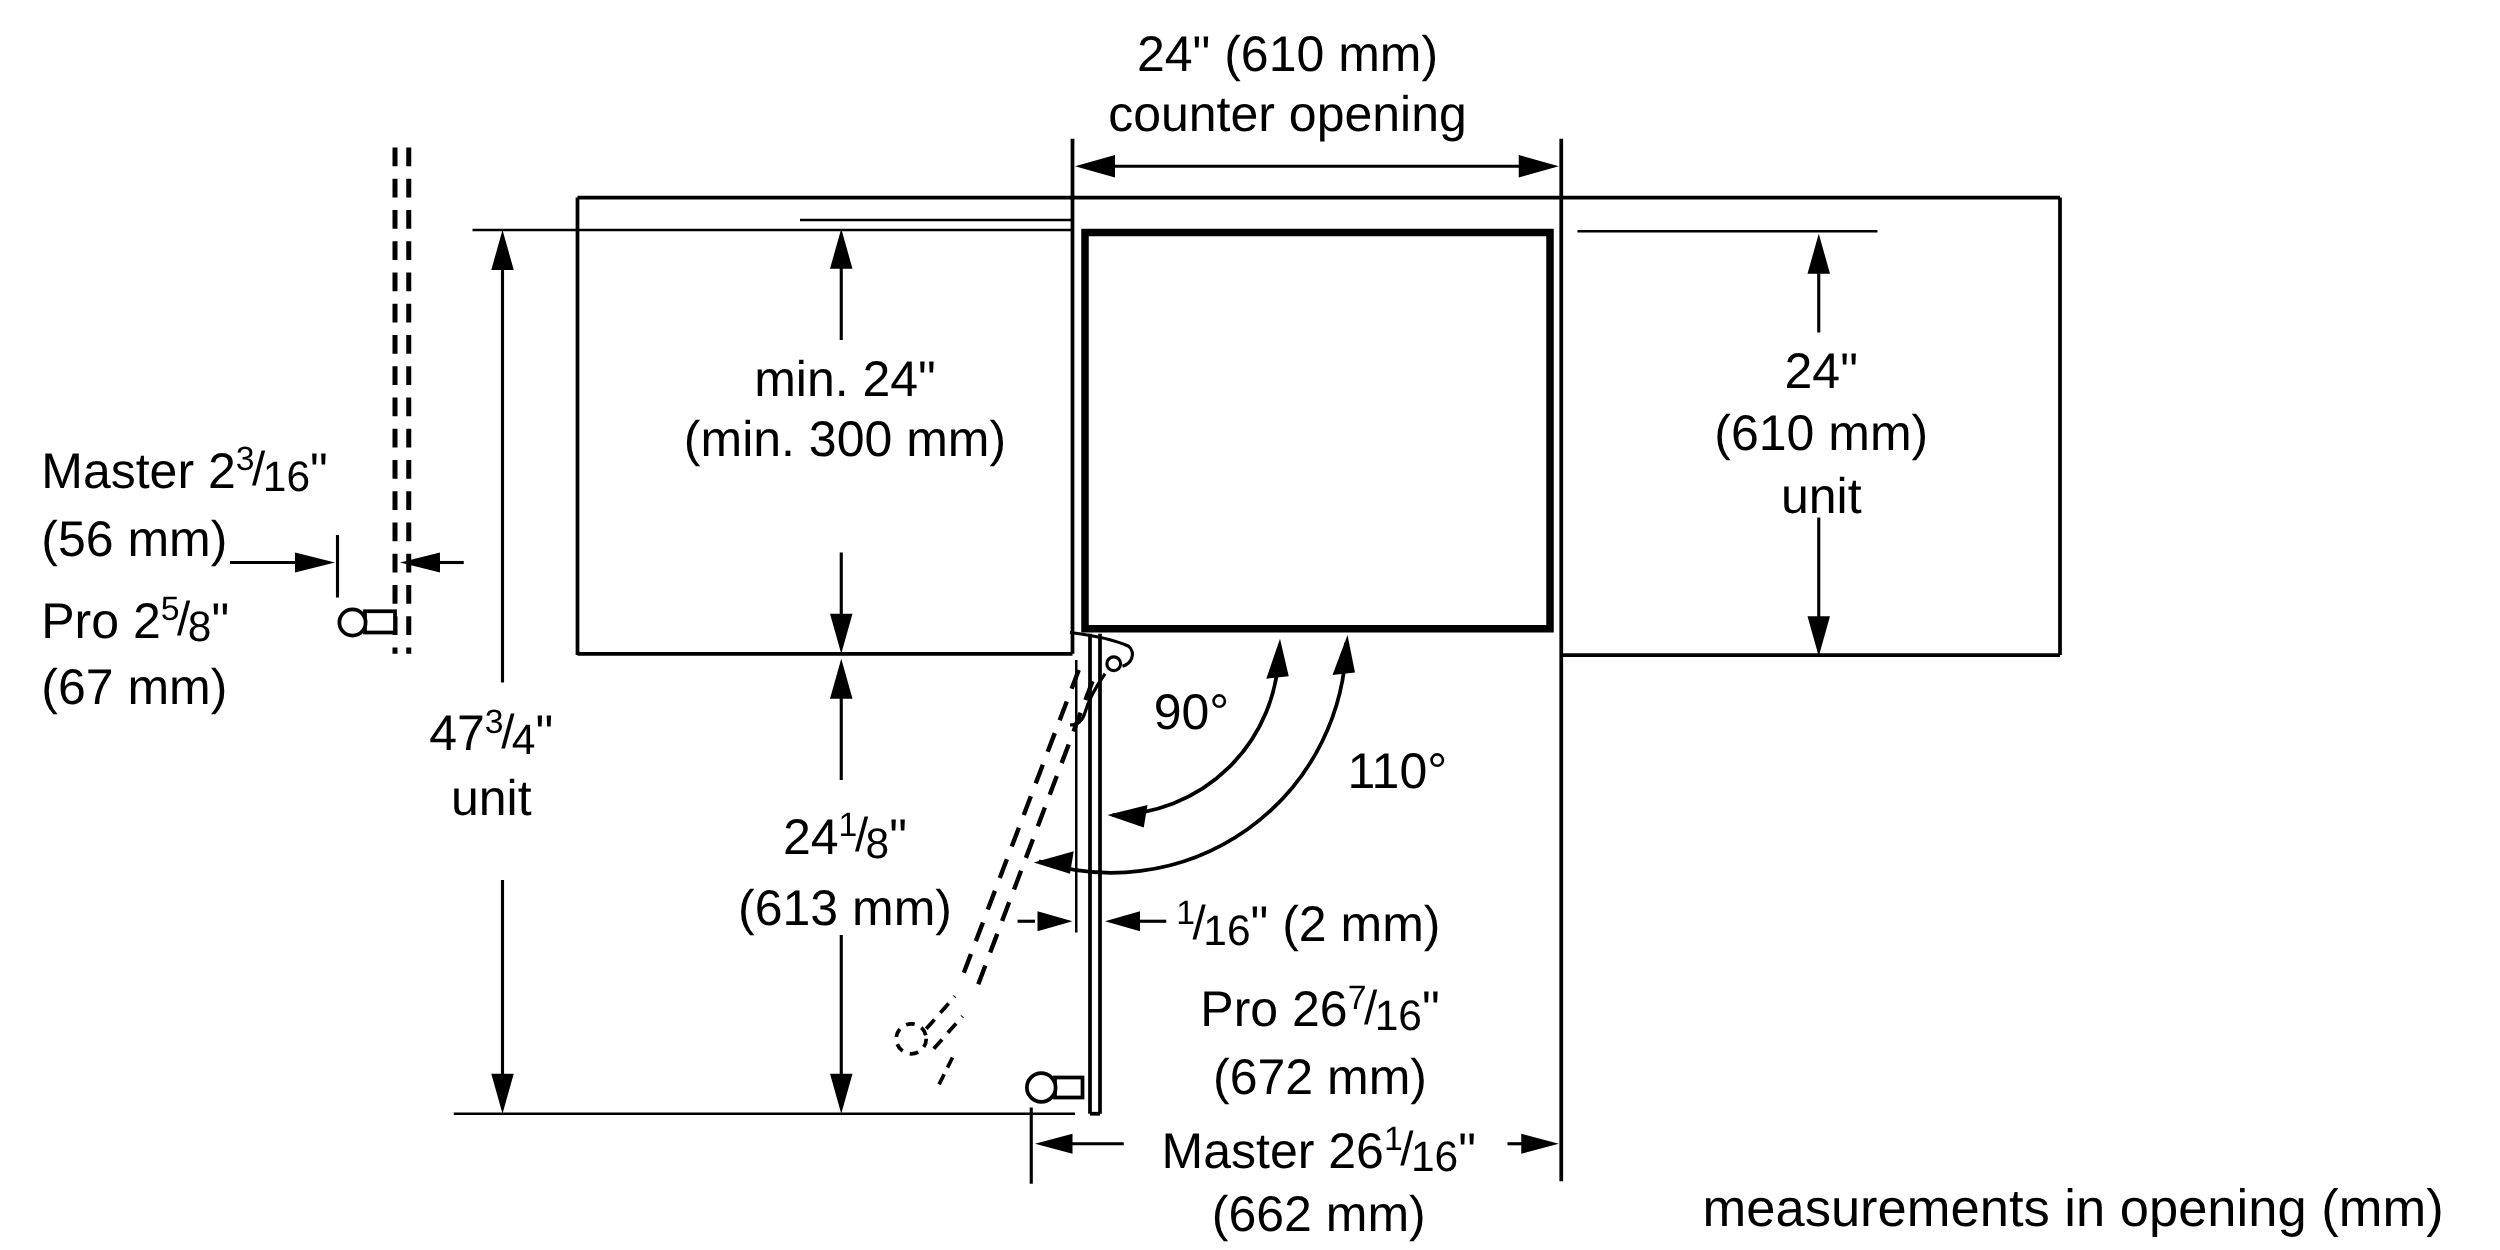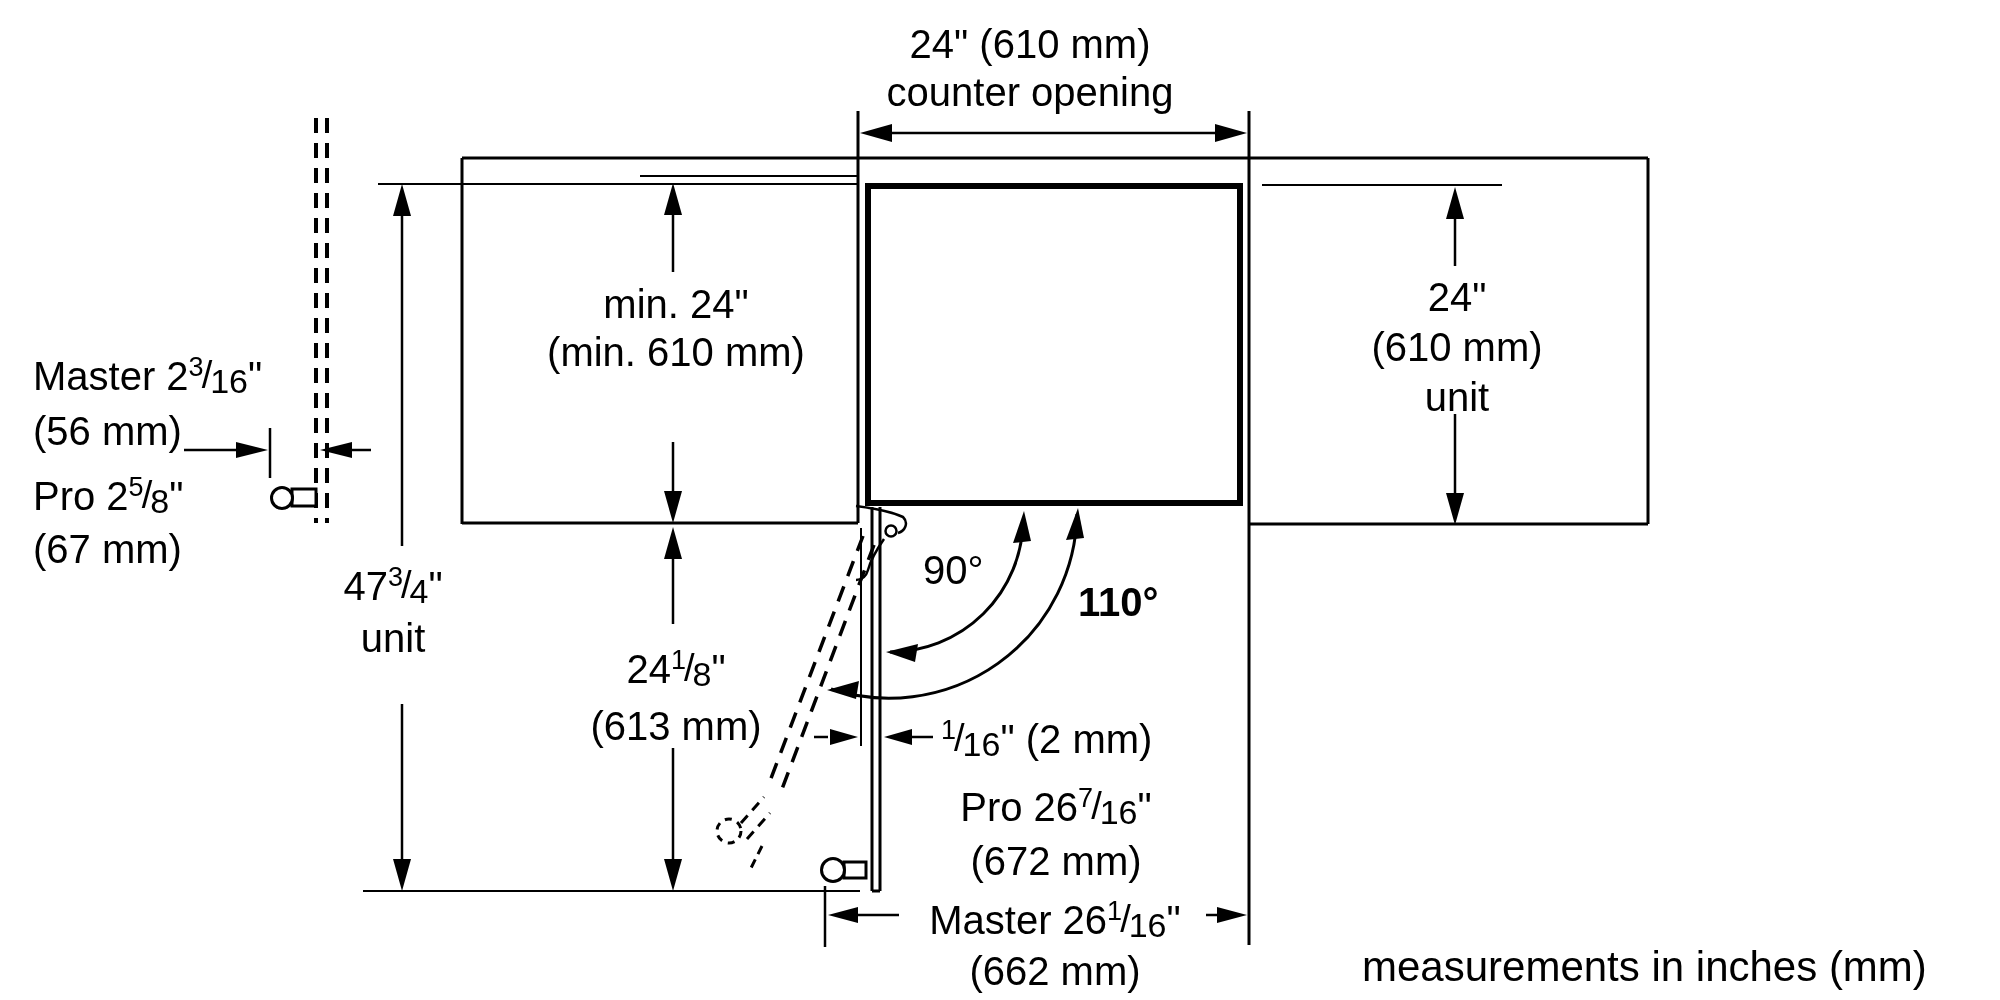--- a/index.html
+++ b/index.html
@@ -158,21 +158,21 @@
     </g>
   </svg>
 
   <div class="lbl center" style="left:1030px;top:20px;">
     <span class="ln">24" (610 mm)</span>
     <span class="ln">counter opening</span>
   </div>
 
   <div class="lbl center" style="left:676px;top:280px;">
     <span class="ln">min. 24"</span>
-    <span class="ln">(min. 610 mm)</span>
+    <span class="ln">(min. 300 mm)</span>
   </div>
 
   <div class="lbl center" style="left:1457px;top:272px;line-height:50px;">
     <span class="ln">24"</span>
     <span class="ln">(610 mm)</span>
     <span class="ln">unit</span>
   </div>
 
   <div class="lbl" style="left:33px;top:342px;line-height:50px;">
     <span class="ln"><span>Master 2</span><span class="fr"><span class="fnum">3</span><span class="fsl">/</span><span class="fden">16</span></span><span>"</span></span>
@@ -191,35 +191,35 @@
 
   <div class="lbl center" style="left:676px;top:634px;line-height:52px;">
     <span class="ln"><span>24</span><span class="fr"><span class="fnum">1</span><span class="fsl">/</span><span class="fden">8</span></span><span>"</span></span>
     <span class="ln">(613 mm)</span>
   </div>
 
   <div class="lbl angle" style="left:923px;top:546px;">
     <span>90°</span>
   </div>
 
-  <div class="lbl angle" style="left:1078px;top:578px;font-weight:bold;">
+  <div class="lbl angle" style="left:1078px;top:593px;">
     <span>110°</span>
   </div>
 
   <div class="lbl" style="left:941px;top:706px;">
     <span></span><span class="fr"><span class="fnum">1</span><span class="fsl">/</span><span class="fden">16</span></span><span>" (2 mm)</span>
   </div>
 
   <div class="lbl center" style="left:1056px;top:774px;line-height:49px;">
     <span class="ln"><span>Pro 26</span><span class="fr"><span class="fnum">7</span><span class="fsl">/</span><span class="fden">16</span></span><span>"</span></span>
     <span class="ln">(672 mm)</span>
   </div>
 
   <div class="lbl center" style="left:1055px;top:888px;line-height:46px;">
     <span class="ln"><span>Master 26</span><span class="fr"><span class="fnum">1</span><span class="fsl">/</span><span class="fden">16</span></span><span>"</span></span>
     <span class="ln">(662 mm)</span>
   </div>
 
   <div class="lbl note" style="left:1362px;top:944px;">
-    <span>measurements in inches (mm)</span>
+    <span>measurements in opening (mm)</span>
   </div>
 
 </div>
 
 </body></html>

